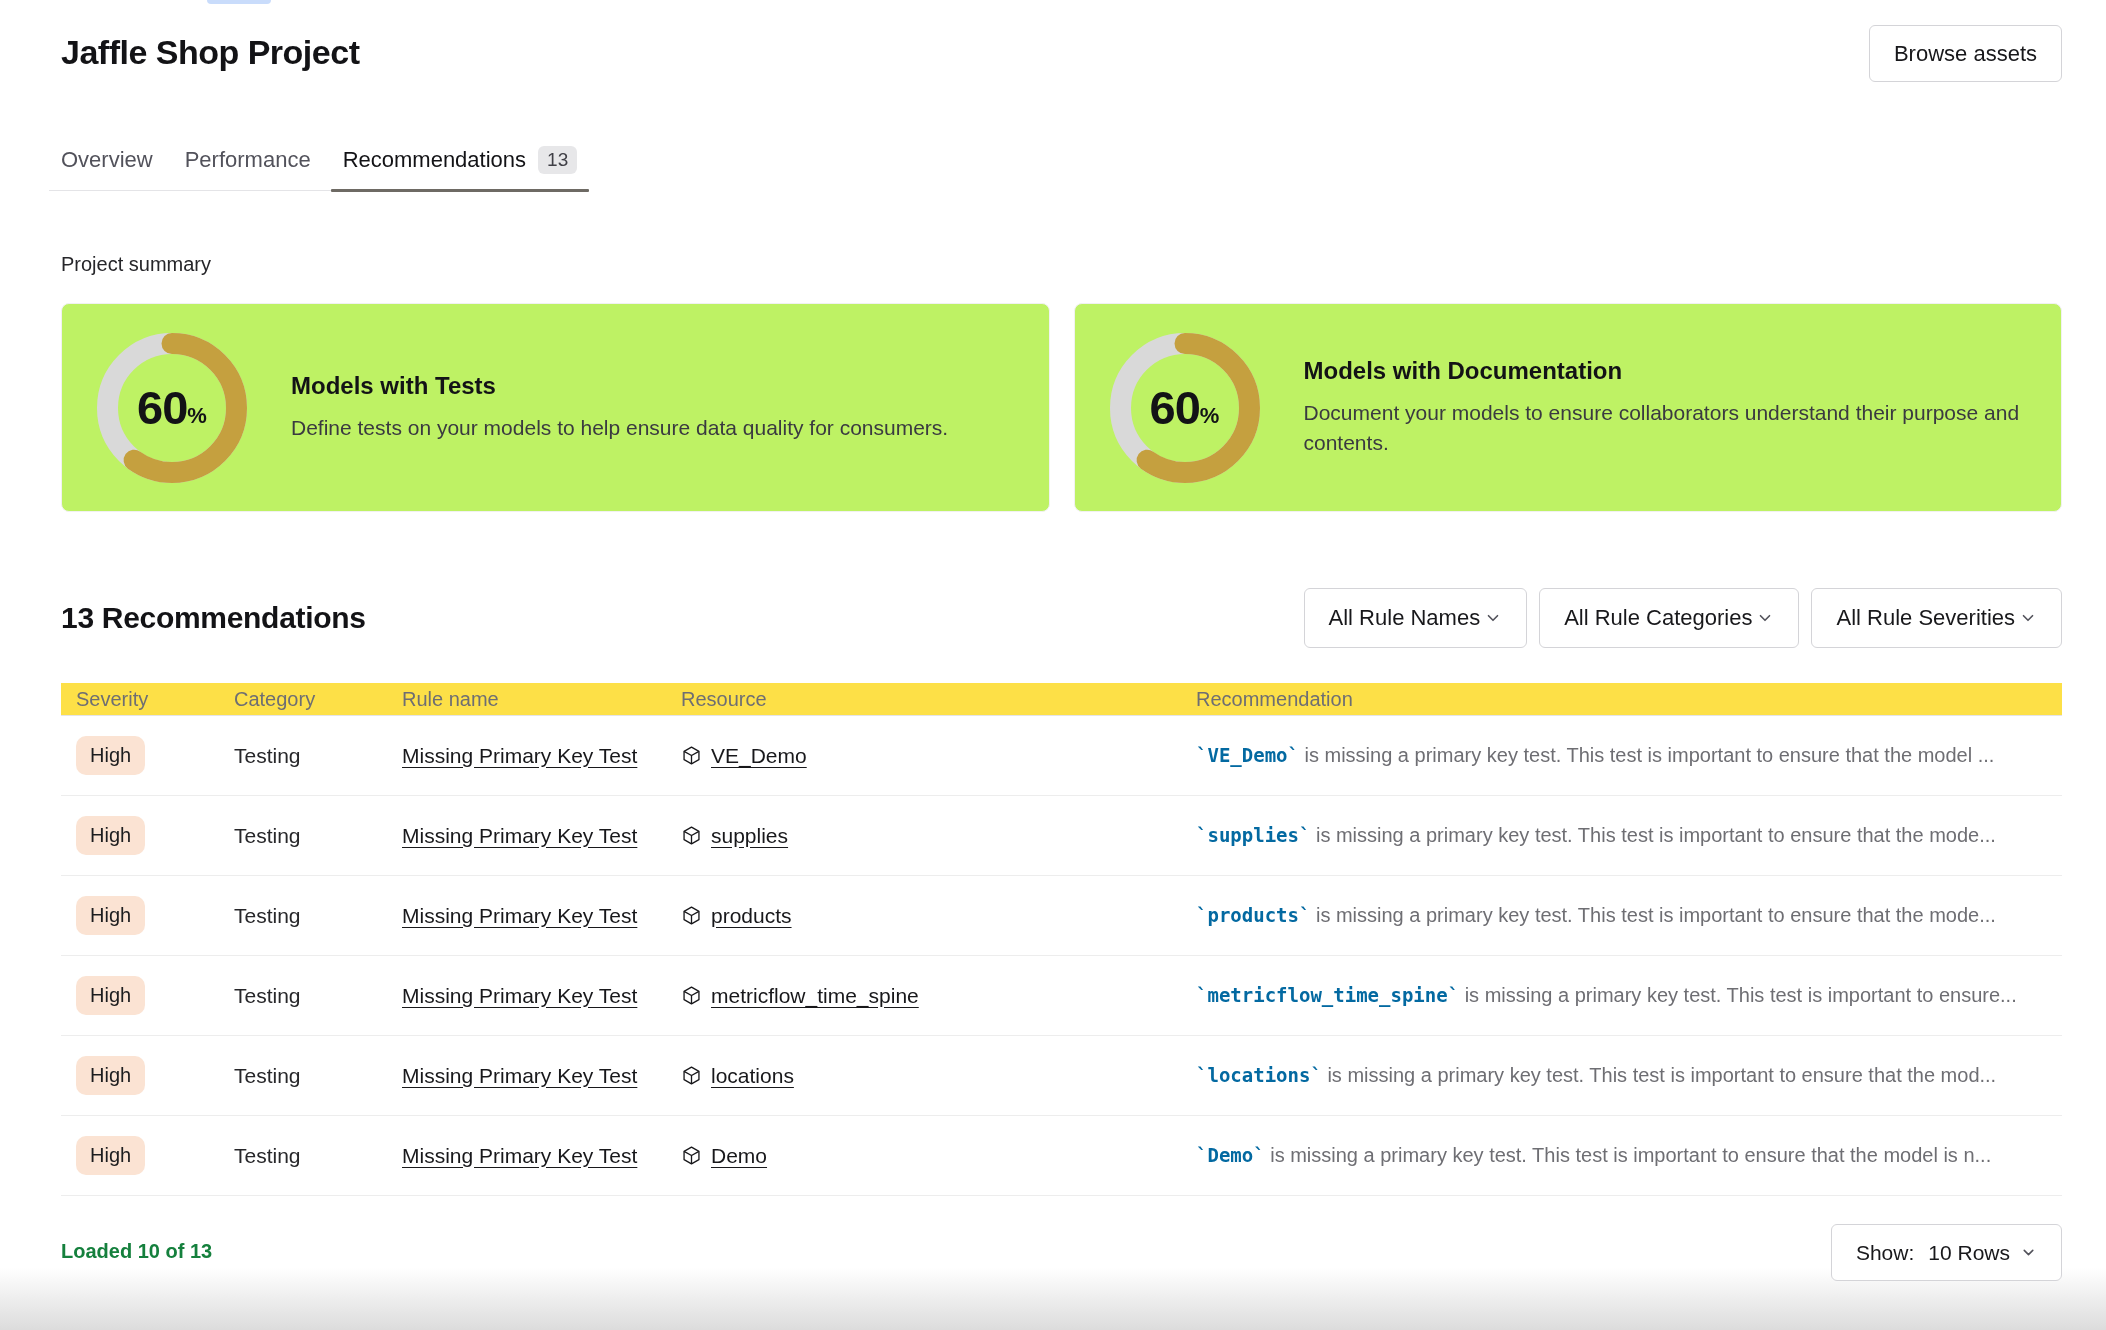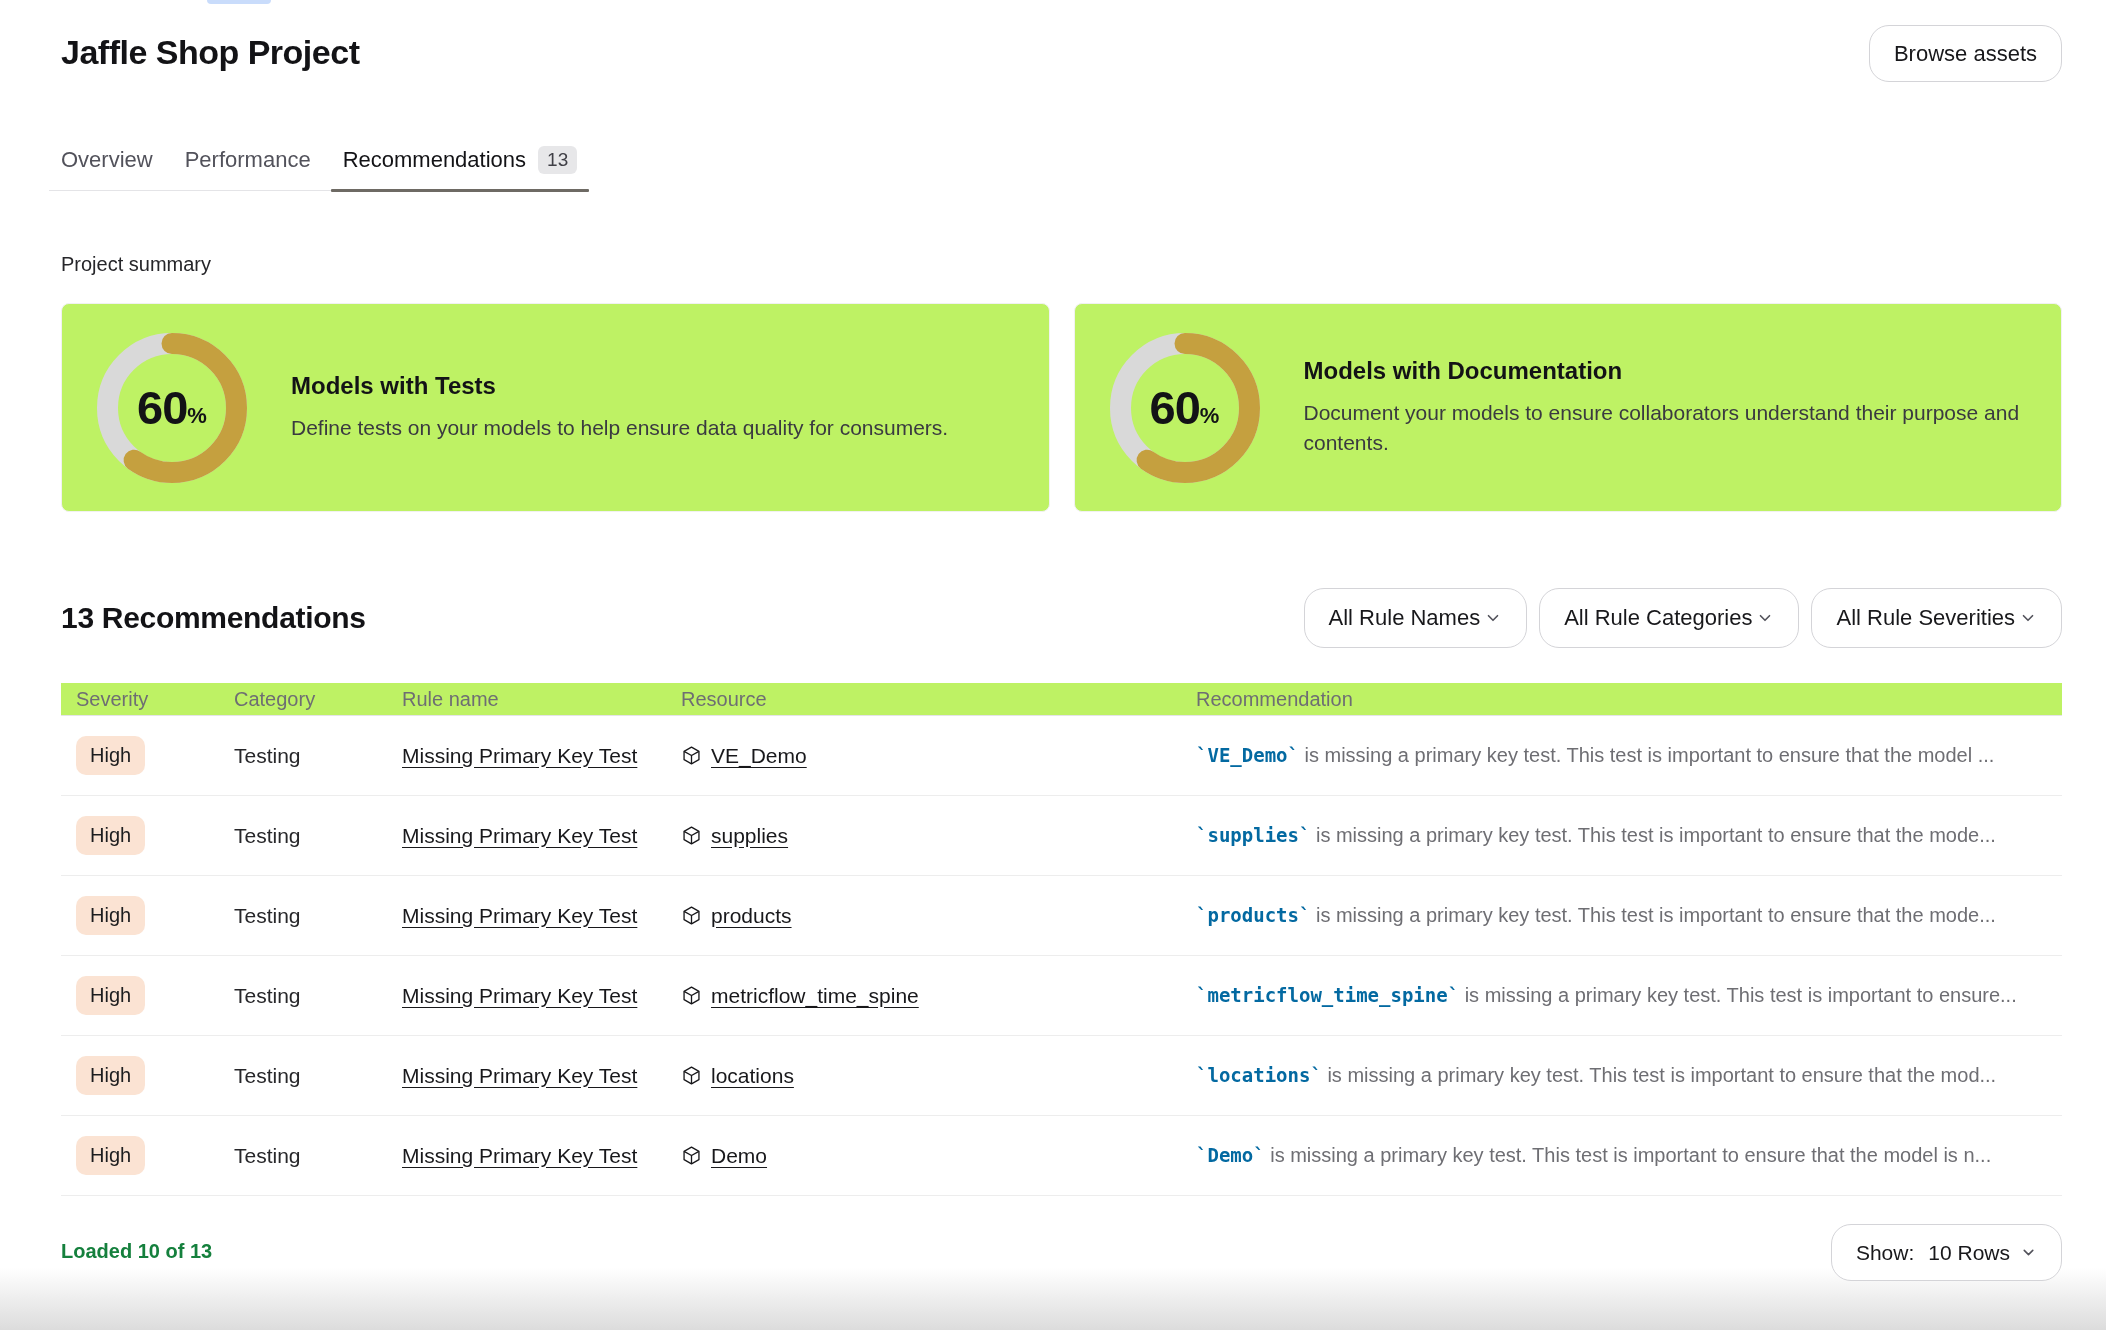--- a/index.html
+++ b/index.html
@@ -13,21 +13,21 @@
   .bottom-fade { position:absolute; left:0; bottom:0; width:100%; height:62px;
     background:linear-gradient(180deg, rgba(223,223,223,0) 0%, #dcdcdc 100%); z-index:0; }
 
   .content { position:relative; z-index:1; padding:0 44px 0 61px; }
 
   
   .top-row { display:flex; justify-content:space-between; align-items:flex-start; padding-top:25px; }
   .page-title { font-size:34px; font-weight:700; letter-spacing:-0.5px; color:#131316; margin-top:8px; }
   .top-actions { display:flex; gap:14px; }
   .btn { display:inline-flex; align-items:center; gap:10px;
-    height:57px; padding:0 24px; border-radius:20px; font-size:22px; font-weight:500;
+    height:57px; padding:0 24px; border-radius:6px; font-size:22px; font-weight:500;
     background:#fff; border:1px solid #d4d4d8; color:#18181b; cursor:pointer; }
   .btn-dark { background:#131316; border-color:#131316; color:#fff; }
 
   
   .tabs { display:inline-flex; gap:8px; margin-top:64px; margin-left:-12px;
     border-bottom:1px solid #e4e4e7; padding-bottom:0; position:relative; }
   .tab { position:relative; display:inline-flex; align-items:center; gap:12px;
     padding:0 12px 16px 12px; font-size:22px; color:#52525b; cursor:pointer; }
   .tab.active { color:#131316; font-weight:500; }
   .tab.active::after { content:""; position:absolute; left:0; right:0; bottom:-2px;
@@ -53,21 +53,21 @@
   .rec-header { display:flex; justify-content:space-between; align-items:center; margin-top:76px; }
   .rec-heading { font-size:30px; font-weight:700; letter-spacing:-0.3px; color:#131316; }
   .filters { display:flex; gap:12px; }
   .filter-btn { height:60px; font-size:22px; font-weight:500; gap:4px; }
   .chev { flex:0 0 auto; }
 
   
   .table { margin-top:35px; }
   .t-row { display:grid; grid-template-columns:158px 168px 279px 515px 1fr;
     align-items:center; padding-left:15px; }
-  .t-head { background:#bef264; height:33px; border-bottom:1px solid #e4e4e7; }
+  .t-head { background:#fde047; height:33px; border-bottom:1px solid #e4e4e7; }
   .t-head .t-cell { font-size:20px; color:#6e6e73; }
   .t-body-row { height:80px; border-bottom:1px solid #ededed; }
   .t-cell { overflow:hidden; white-space:nowrap; padding-right:16px; }
   .sev-badge { display:inline-block; background:#fbe3d3; color:#1d1d1f; font-size:20px;
     font-weight:500; padding:8px 14px; border-radius:10px; }
   .cat { font-size:21px; color:#27272a; }
   .link { font-size:21px; color:#18181b; text-decoration:underline;
     text-underline-offset:4px; cursor:pointer; }
   .res-cell { display:flex; align-items:center; gap:9px; }
   .rec-code { font-family:"DejaVu Sans Mono", monospace; font-weight:700; font-size:19px;

